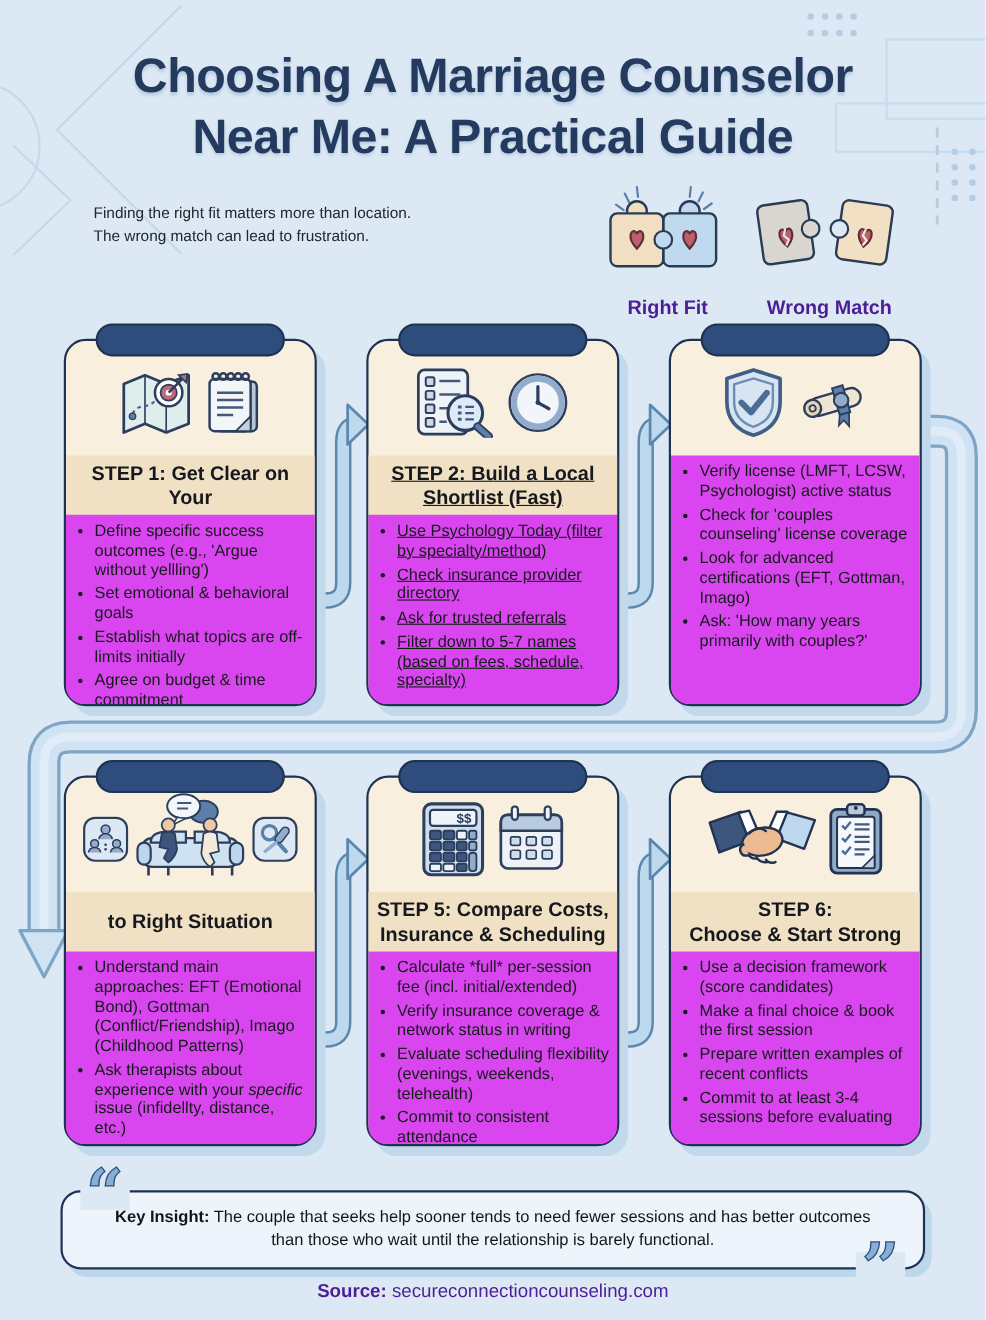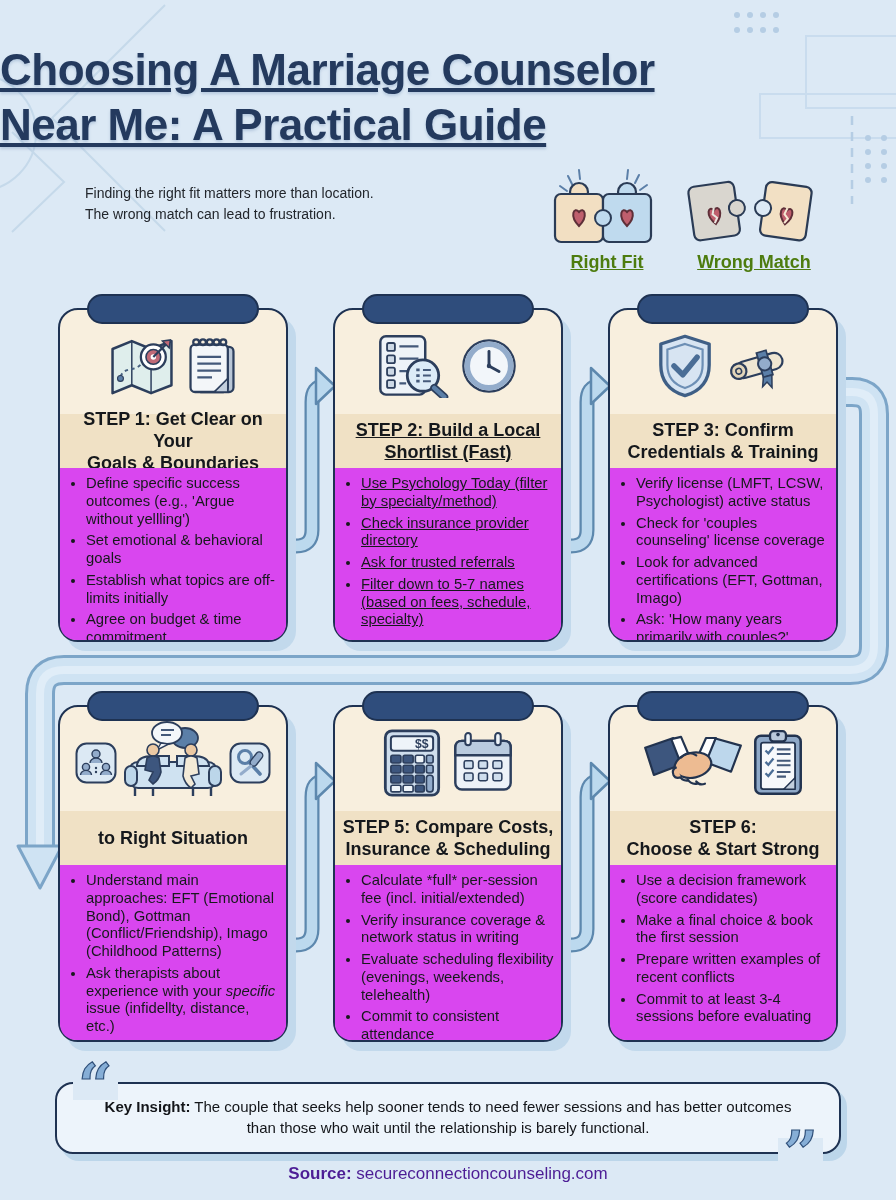--- a/index.html
+++ b/index.html
@@ -3,27 +3,27 @@
 <meta charset="utf-8">
 <style>
   html,body{margin:0;padding:0;}
   .canvas{position:relative;width:896px;height:1200px;background:#dce9f5;overflow:hidden;
           font-family:"Liberation Sans",sans-serif;color:#17191c;}
   svg{display:block;}
   .decor{position:absolute;inset:0;z-index:0;pointer-events:none;}
   .pipe-layer{position:absolute;inset:0;z-index:1;pointer-events:none;}
   .gap-arrow{position:absolute;z-index:2;pointer-events:none;}
 
-  .main-title{position:absolute;top:42px;left:0;right:0;z-index:3;
+  .main-title{position:absolute;top:42px;left:0;right:0;z-index:3;text-align:center;
     font-size:44px;font-weight:bold;color:#243a5e;line-height:1.26;letter-spacing:-.5px;
-    text-shadow:0 2px 3px rgba(110,140,180,.35);text-decoration:underline;}
+    text-shadow:0 2px 3px rgba(110,140,180,.35);}
   .subtitle{position:absolute;left:85px;top:183px;z-index:3;font-size:14px;line-height:1.5;color:#22262c;}
 
   .fit-group{position:absolute;z-index:3;text-align:center;}
-  .fit-label{font-size:18px;font-weight:bold;color:#4d7c0f;margin-top:2px;text-decoration:underline;}
+  .fit-label{font-size:18px;font-weight:bold;color:#4c1d95;margin-top:19px;}
 
   .card{position:absolute;width:230px;z-index:3;box-sizing:border-box;
     border:2.5px solid #1e3252;border-radius:20px;background:#f8efde;
     box-shadow:8px 9px 0 #c2d9ec;display:flex;flex-direction:column;}
   .pill{position:absolute;top:-16px;left:50%;transform:translateX(-50%);
     width:172px;height:30px;background:#2f4d7c;border:2.5px solid #1e3252;border-radius:16px;box-sizing:border-box;}
   .icon-area{height:96px;display:flex;align-items:center;justify-content:center;gap:10px;padding-top:8px;}
   .title-band{background:#f0e1c5;height:54px;display:flex;flex-direction:column;justify-content:center;
     text-align:center;font-weight:bold;font-size:18px;line-height:1.24;color:#15181c;padding:2px 4px;box-sizing:border-box;}
   .bullets{flex:1;background:#d946ef;border-radius:0 0 16px 16px;padding:7px 6px 23px 2px;overflow:hidden;}
@@ -174,21 +174,20 @@
             <circle cx="21" cy="6" r="2.6"></circle>
             <circle cx="27" cy="6" r="2.6"></circle>
             <circle cx="33" cy="6" r="2.6"></circle>
         </g>
         <path d="M10 19 h21 M10 25 h21 M10 31 h21 M10 37 h13" stroke="#44597a" stroke-width="2"></path>
         <path d="M25 50 L37 50 L37 38 Z" fill="#c3cfdd" stroke="#2c3e5c" stroke-width="1.5"></path>
       </svg>
     </div>
     <div class="title-band">
       <div>STEP 1: Get Clear on Your</div>
-        <div>Goals &amp; Boundaries</div>
     </div>
     <div class="bullets">
       <ul>
         <li>Define specific success outcomes (e.g., 'Argue without yellling')</li>
         <li>Set emotional &amp; behavioral goals</li>
         <li>Establish what topics are off-limits initially</li>
         <li>Agree on budget &amp; time commitment</li>
       </ul>
     </div>
   </div>
@@ -244,24 +243,20 @@
       <svg width="66" height="56" viewBox="0 0 60 50">
         <g transform="rotate(-16 30 25)">
           <rect x="8" y="17" width="44" height="15" rx="7.5" fill="#efe6d2" stroke="#2c3e5c" stroke-width="2"></rect>
           <circle cx="11" cy="24.5" r="7" fill="#e2d5ba" stroke="#2c3e5c" stroke-width="2"></circle>
           <circle cx="11" cy="24.5" r="2.6" fill="none" stroke="#2c3e5c" stroke-width="1.4"></circle>
           <rect x="31" y="13" width="9" height="23" fill="#5b7fa8" stroke="#2c3e5c" stroke-width="1.6"></rect>
           <circle cx="35.5" cy="24.5" r="6" fill="#93accb" stroke="#2c3e5c" stroke-width="1.8"></circle>
           <path d="M31 36 l-3 8 5 -3 3 6 3 -11 Z" fill="#5b7fa8" stroke="#2c3e5c" stroke-width="1.4"></path>
         </g>
       </svg>
-    </div>
-    <div class="title-band">
-      <div>STEP 3: Confirm</div>
-        <div>Credentials &amp; Training</div>
     </div>
     <div class="bullets">
       <ul>
         <li>Verify license (LMFT, LCSW, Psychologist) active status</li>
         <li>Check for 'couples counseling' license coverage</li>
         <li>Look for advanced certifications (EFT, Gottman, Imago)</li>
         <li>Ask: 'How many years primarily with couples?'</li>
       </ul>
     </div>
   </div>

